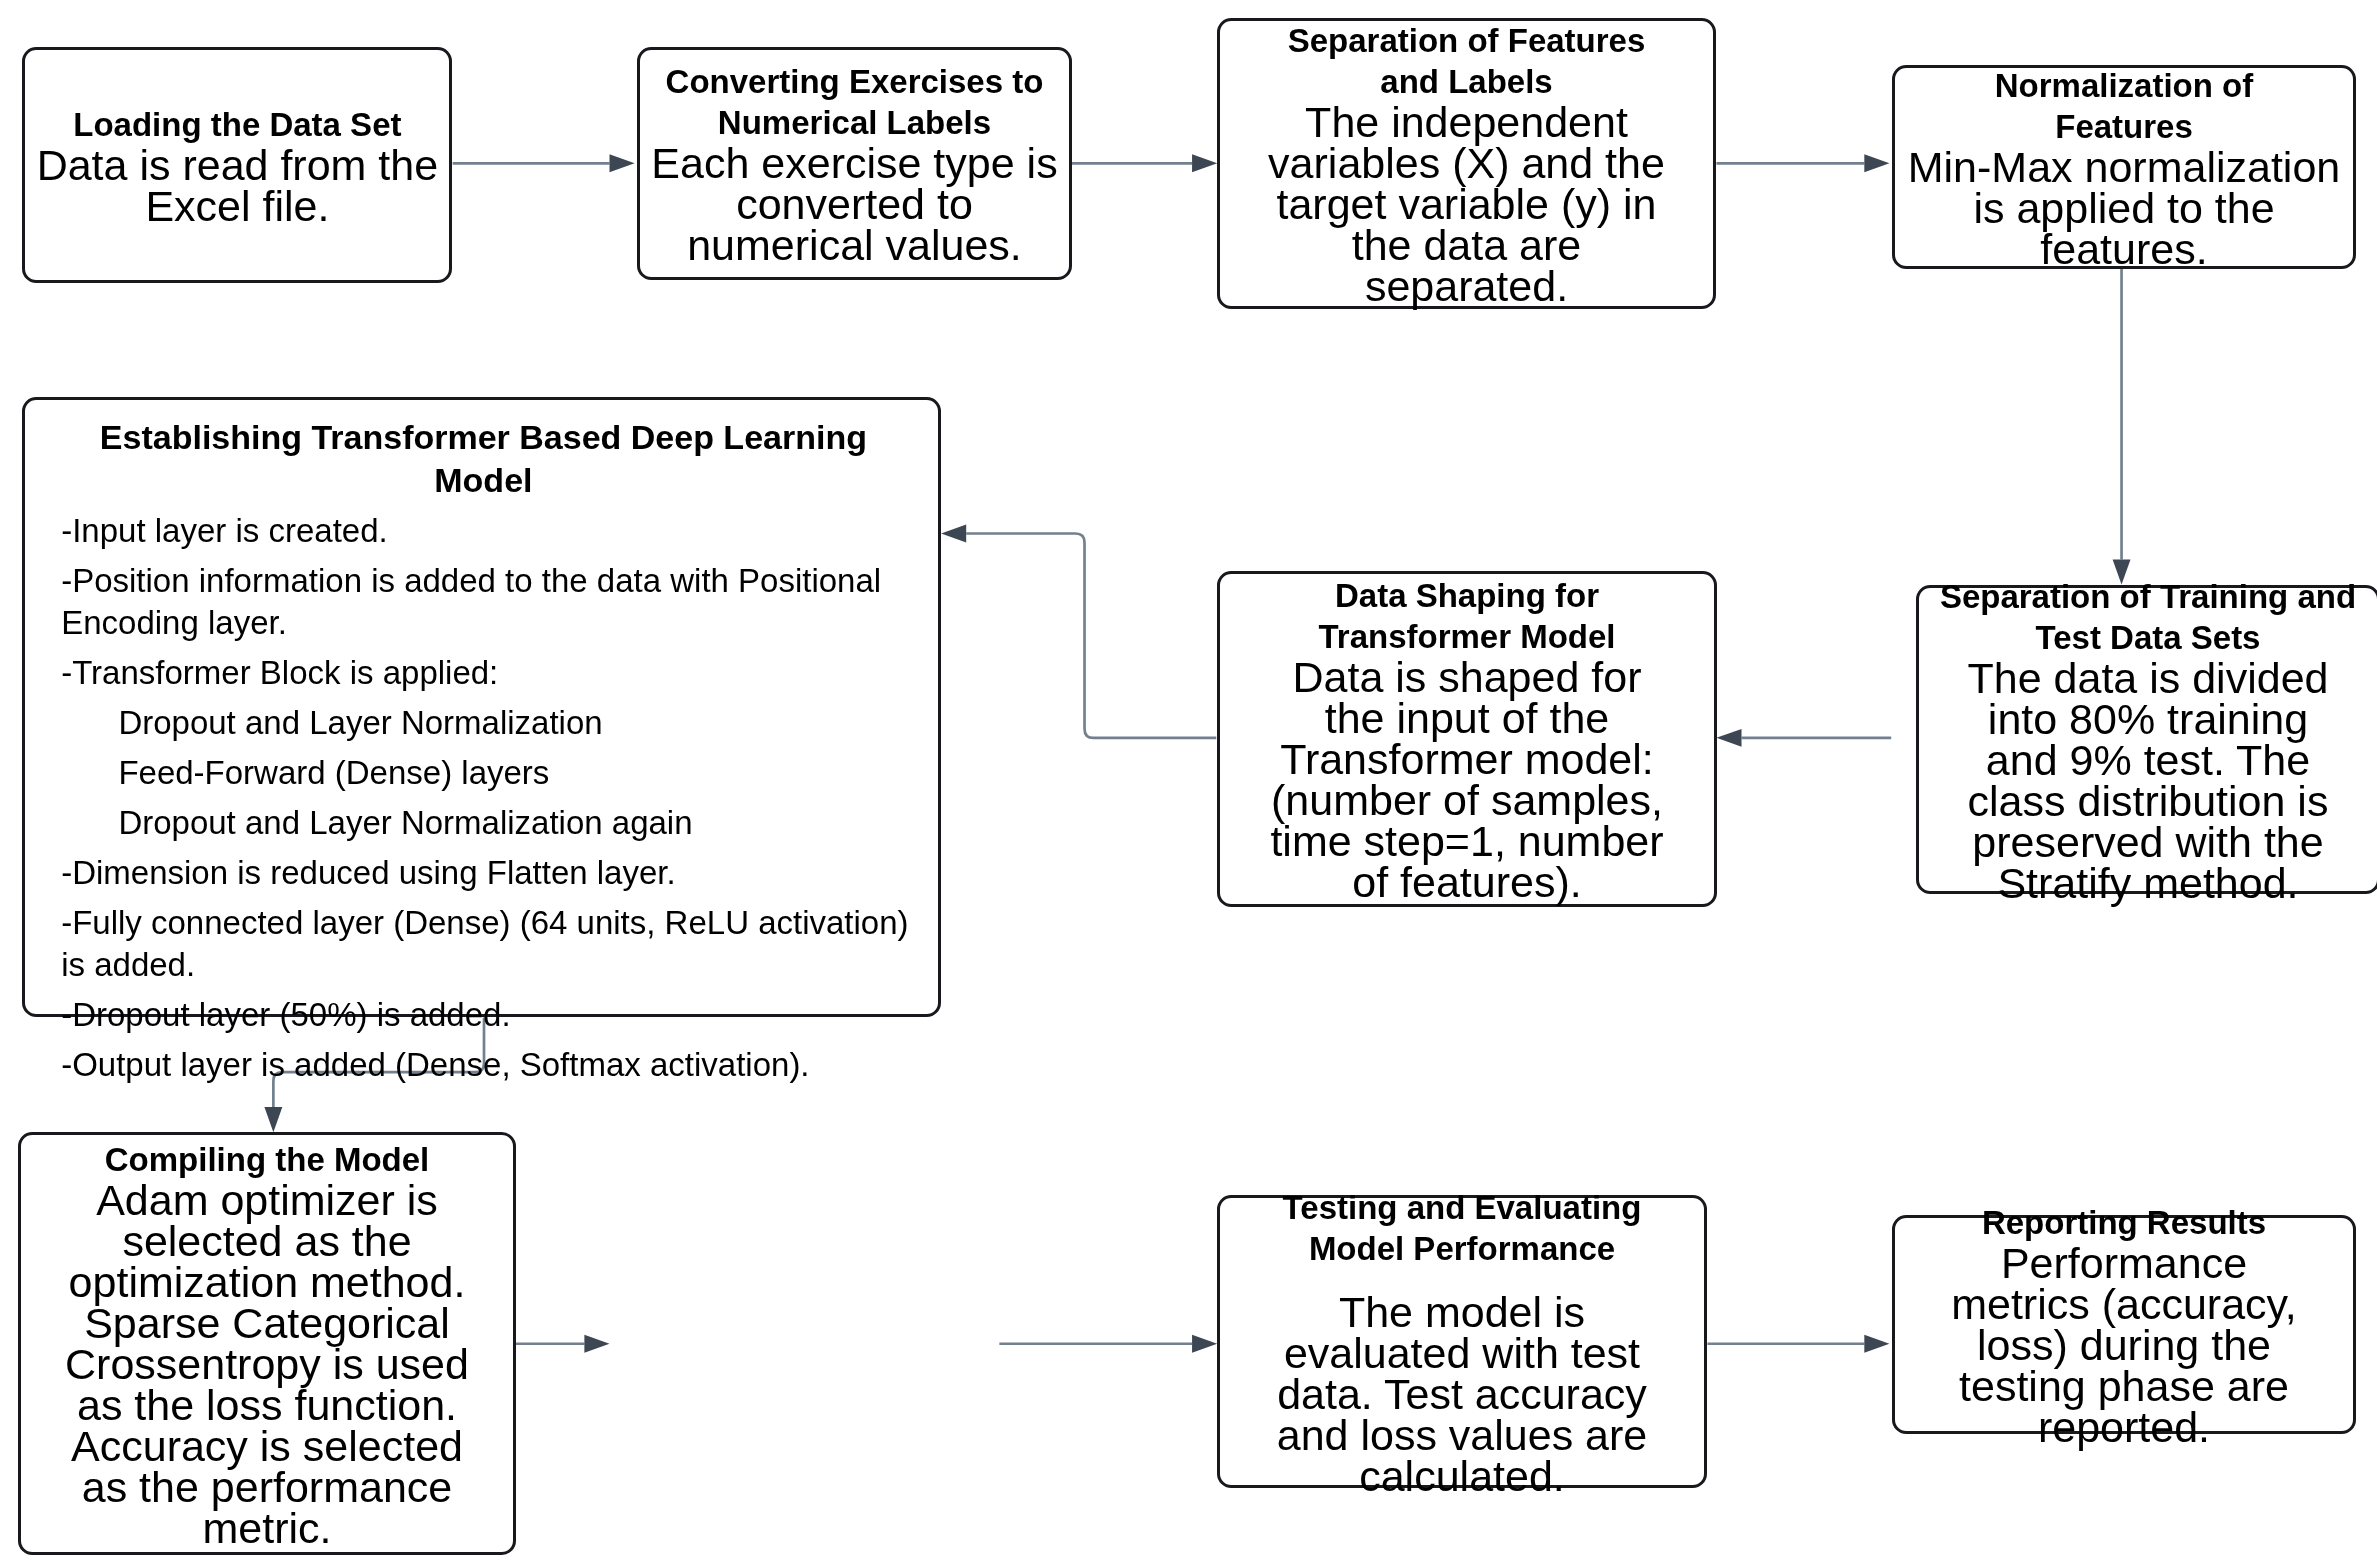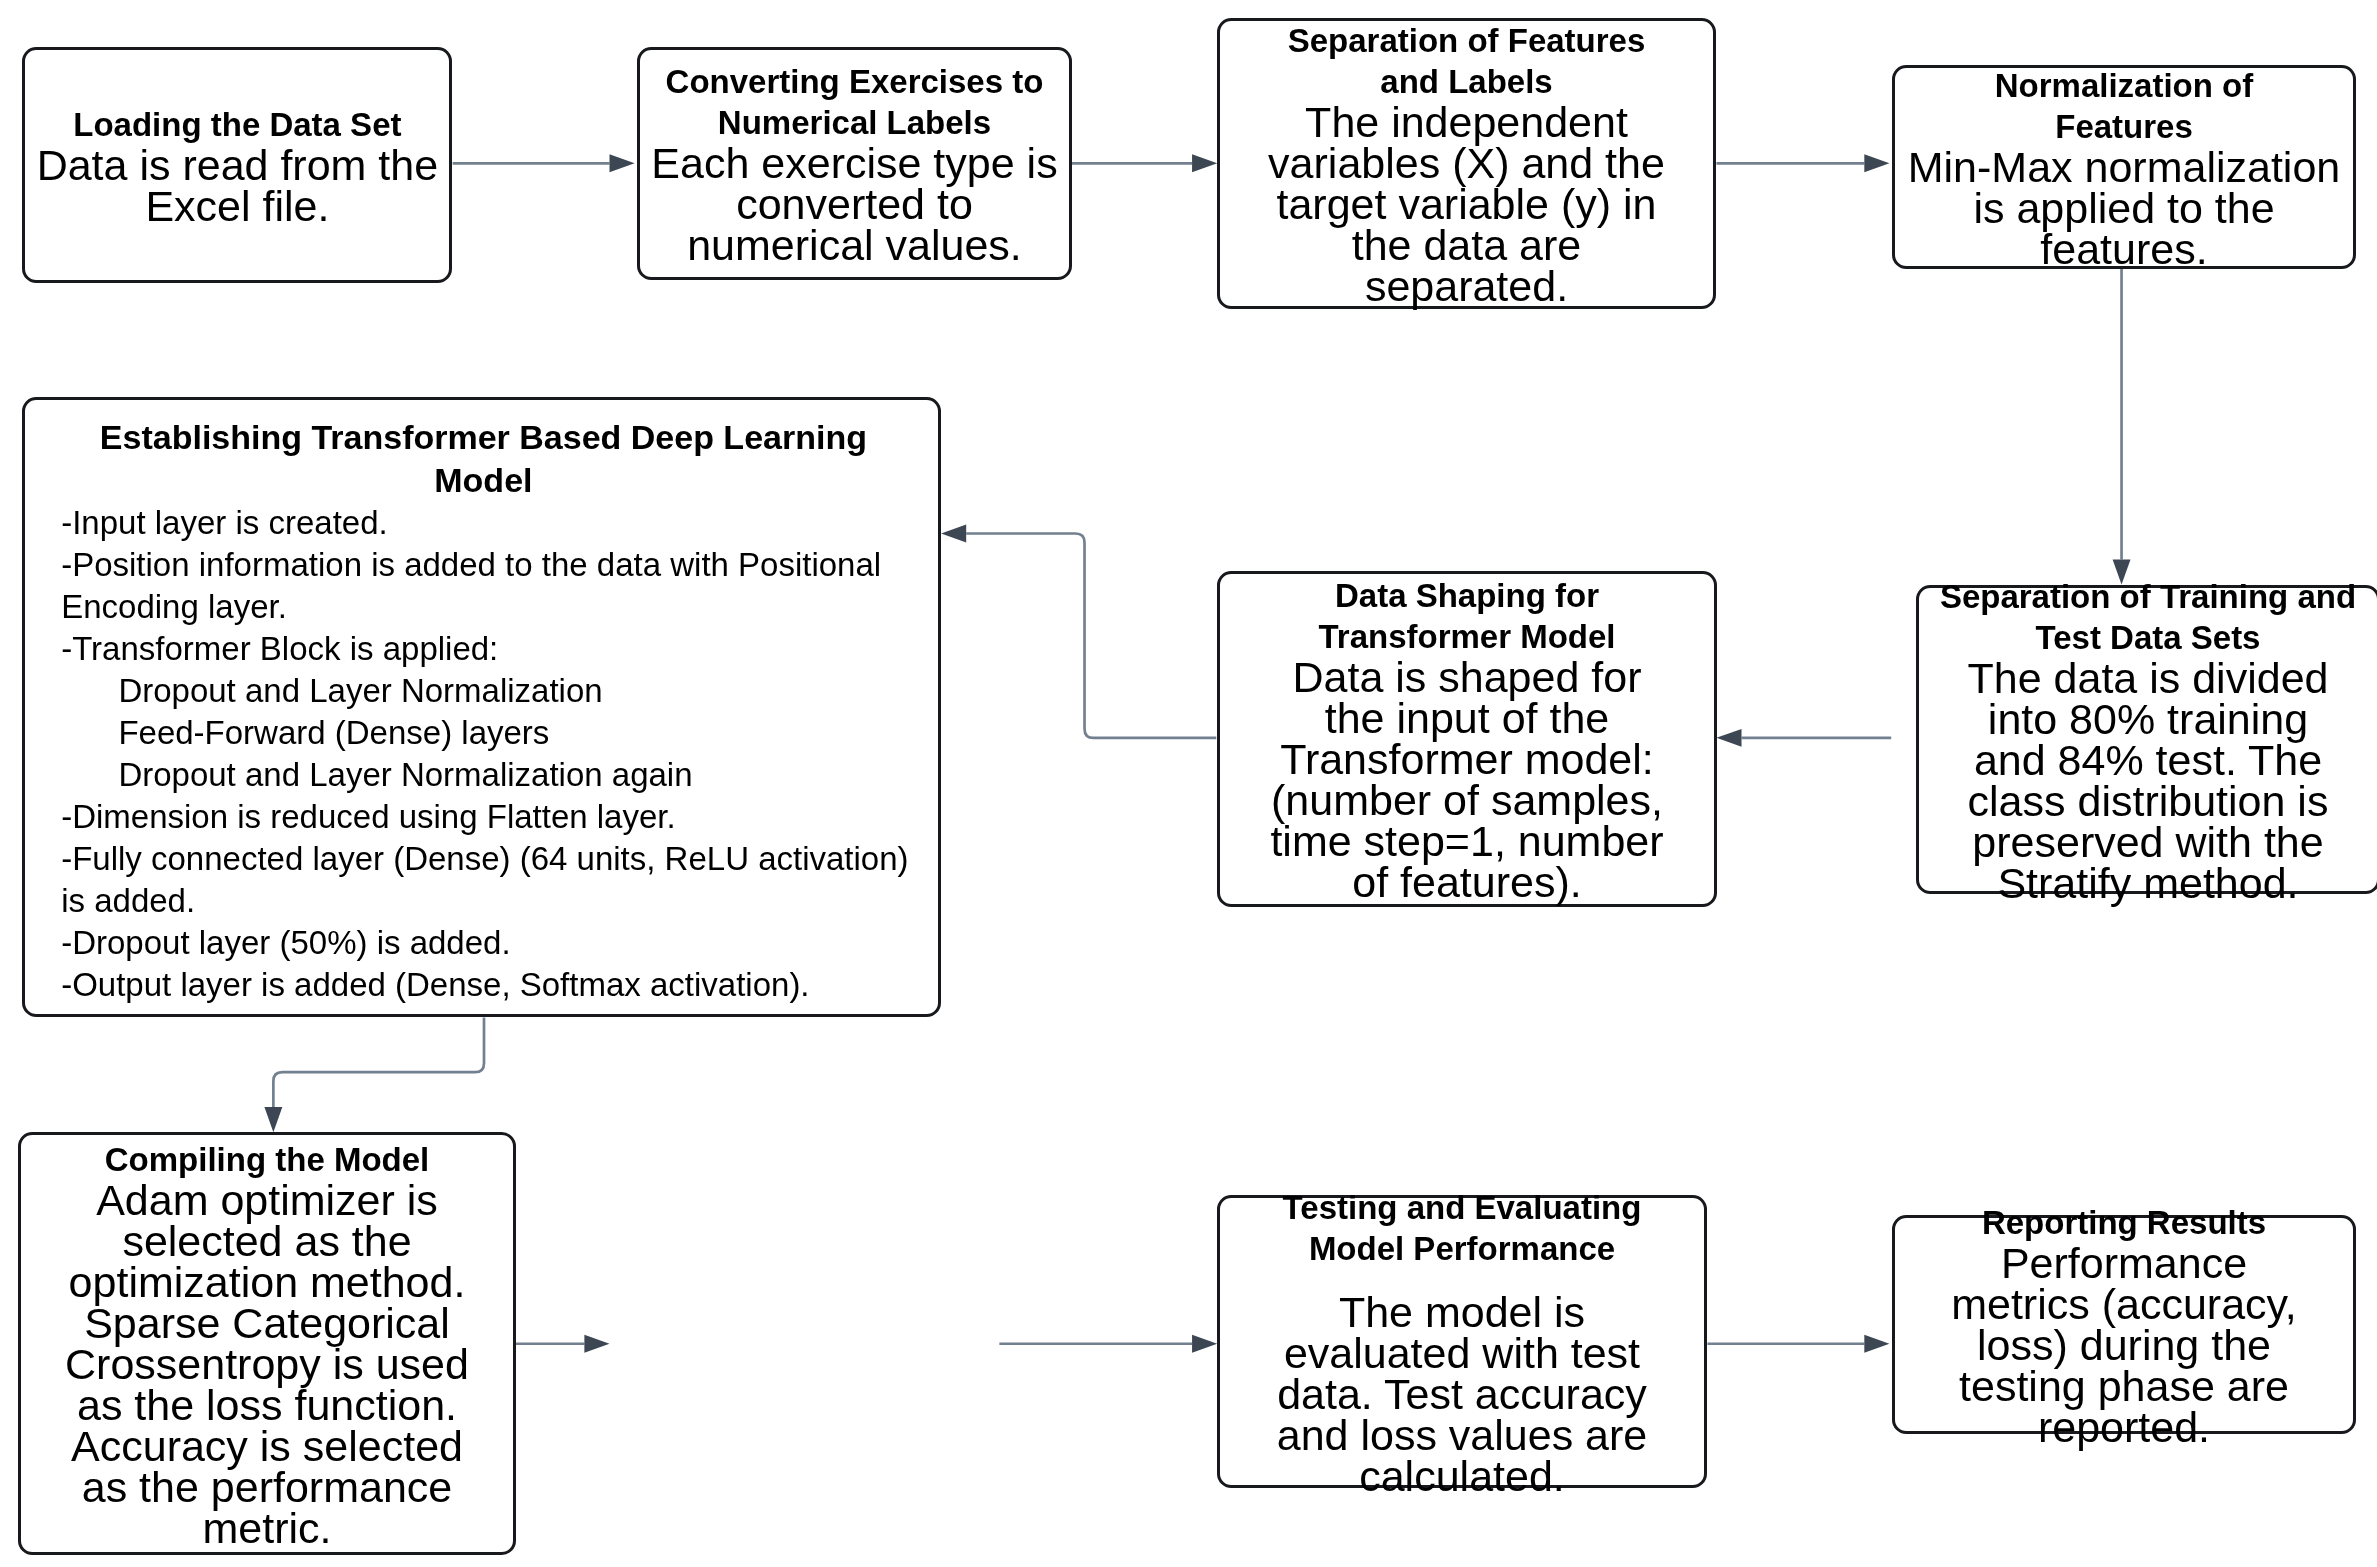--- a/index.html
+++ b/index.html
@@ -42,21 +42,21 @@
   .n6 .body{max-width:394px;}
   .n7 .body{max-width:408px;}
   .n8 .title{max-width:359px;}
   .n8 .body{max-width:354px;}
   .n9 .title{max-width:421px;}
   .n9 .body{max-width:385px;margin-top:23px;}
   .n10 .body{max-width:368px;}
   
   .n4{justify-content:flex-start;align-items:stretch;padding:16px 22px 0 25px;}
   .n4 .title{font-size:34px;line-height:43px;max-width:852px;margin:0 auto;}
-  .n4 .bline{font-size:33px;line-height:42px;text-align:left;padding-left:10.8px;}
+  .n4 .bline{font-size:33px;line-height:42px;text-align:left;padding-left:10.8px;margin-top:8px;}
   .n4 .bline.indent{padding-left:68px;}
 </style>
 </head>
 <body>
 
 <div id="canvas">
 
   <svg id="wires" viewBox="0 0 2652 1749" xmlns="http://www.w3.org/2000/svg">
     <g stroke="#72808f" stroke-width="3" fill="none">
       <path d="M505,182 H680"></path>
@@ -118,21 +118,21 @@
     <div class="bline">-Output layer is added (Dense, Softmax activation).</div>
   </div>
 
   <div class="node n5" style="left:1217px;top:571px;width:500px;height:336px;">
     <div class="title">Data Shaping for Transformer Model</div>
     <div class="body">Data is shaped for the input of the Transformer model: (number of samples, time step=1, number of features).</div>
   </div>
 
   <div class="node n6" style="left:1892px;top:585px;width:464px;height:309px;margin-left:24px;">
     <div class="title">Separation of Training and Test Data Sets</div>
-    <div class="body">The data is divided into 80% training and 84% test. The class distribution is preserved with the Stratify method.</div>
+    <div class="body">The data is divided into 80% training and 9% test. The class distribution is preserved with the Stratify method.</div>
   </div>
 
   <div class="node n7" style="left:18px;top:1132px;width:498px;height:423px;">
     <div class="title">Compiling the Model</div>
     <div class="body">Adam optimizer is selected as the optimization method. Sparse Categorical Crossentropy is used as the loss function. Accuracy is selected as the performance metric.</div>
   </div>
 
 
   <div class="node n9" style="left:1217px;top:1195px;width:490px;height:293px;">
     <div class="title">Testing and Evaluating Model Performance</div>

